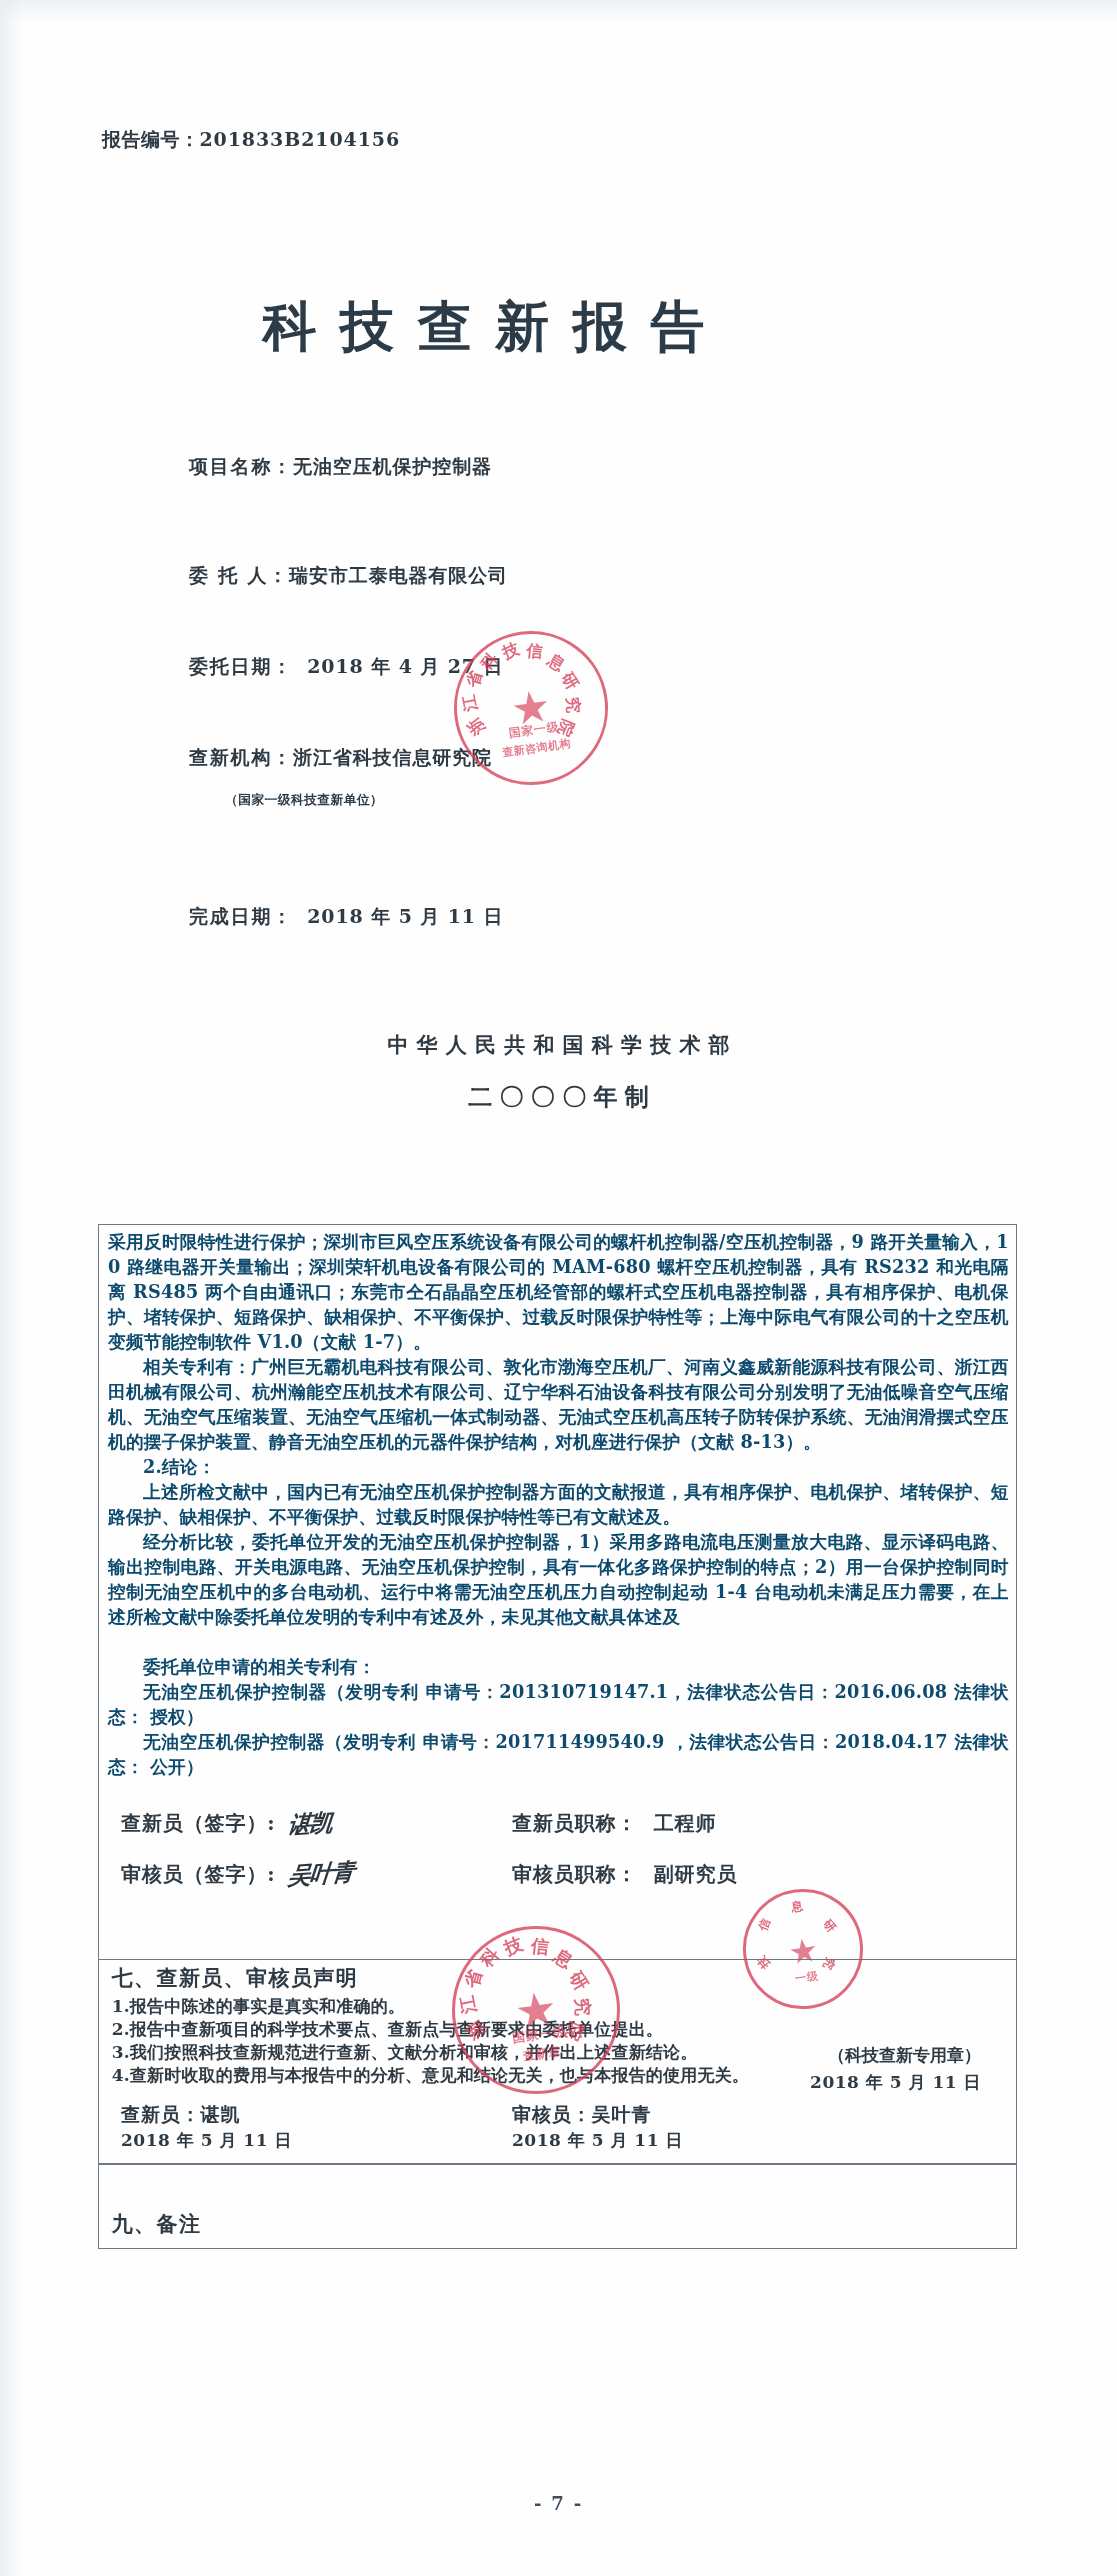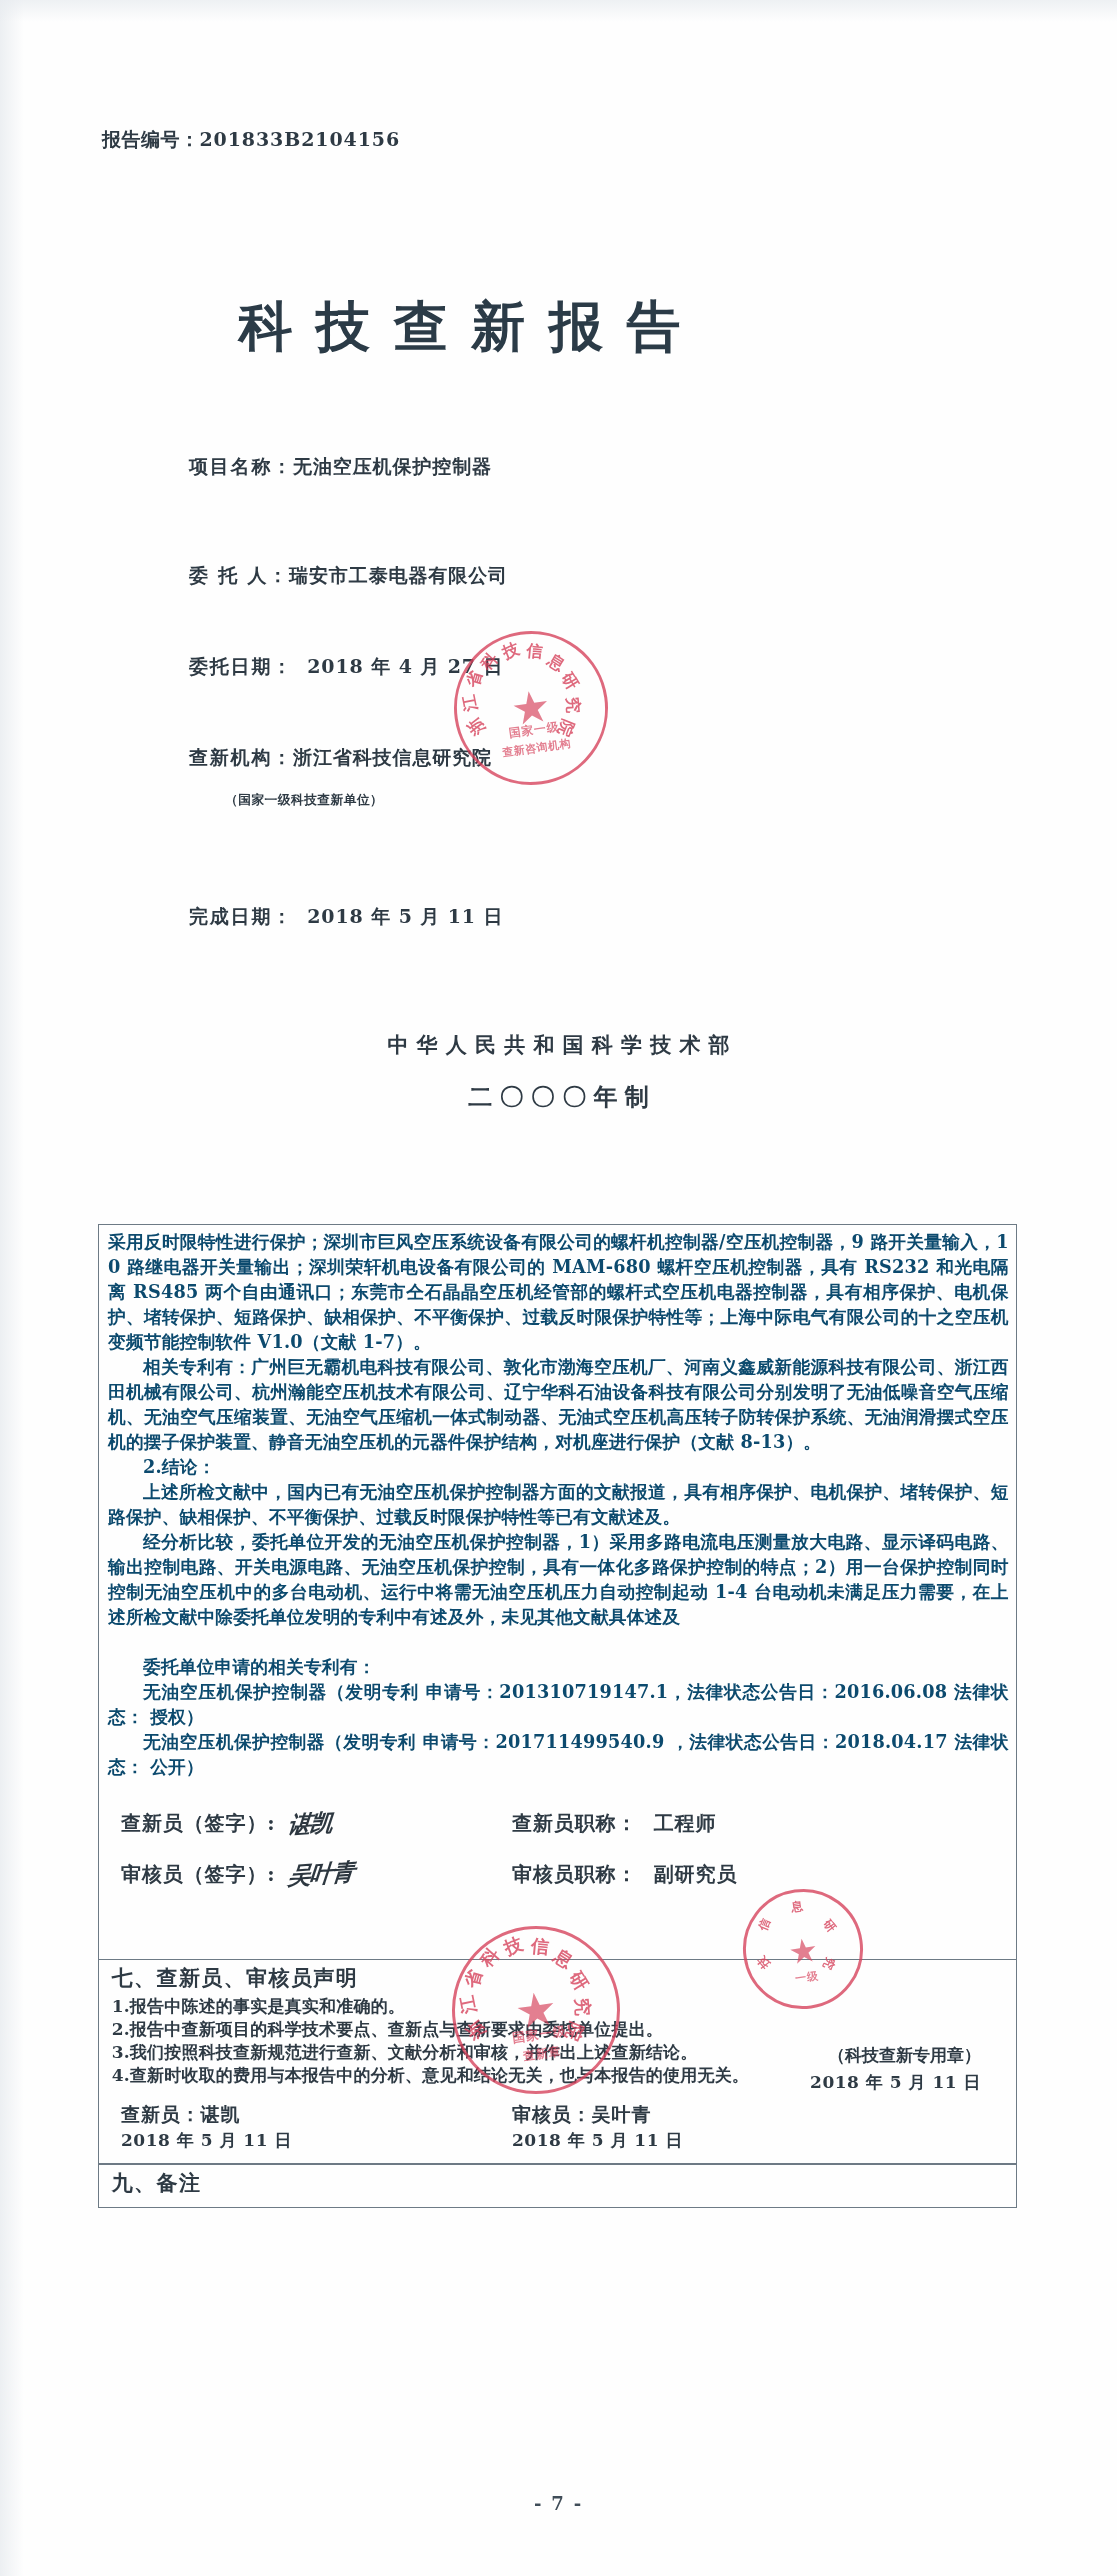--- a/index.html
+++ b/index.html
@@ -51,20 +51,21 @@
     position: absolute;
     left: 0;
     top: 291px;
     width: 919px;
     text-align: center;
     font-size: 54px;
     font-weight: bold;
     letter-spacing: 23.6px;
     text-indent: 23.6px;
     color: #2b3b47;
+    padding-left: 24px;
   }
 
   .field-line {
     position: absolute;
     font-size: 19px;
     font-weight: bold;
     letter-spacing: 0.5px;
     white-space: nowrap;
   }
   .field-line .lbl { letter-spacing: 1.8px; }
@@ -427,21 +428,21 @@
         <div class="names-date">2018 年 5 月 11 日</div>
       </div>
     </div>
   </div>
 
   <div class="divider"></div>
 
 
   <div class="divider"></div>
 
-  <div style="padding-bottom:7.3px;">
+  <div style="padding-bottom:7.3px;margin-top:41px;">
     <div class="sec-head">九、备注</div>
   </div>
 
 </div>
 
 <div class="seal-kind">（科技查新专用章）</div>
 <div class="seal-date">2018 年 5 月 11 日</div>
 
 <div class="seal seal-round" id="seal-body-right">
   <div class="ring-text">

